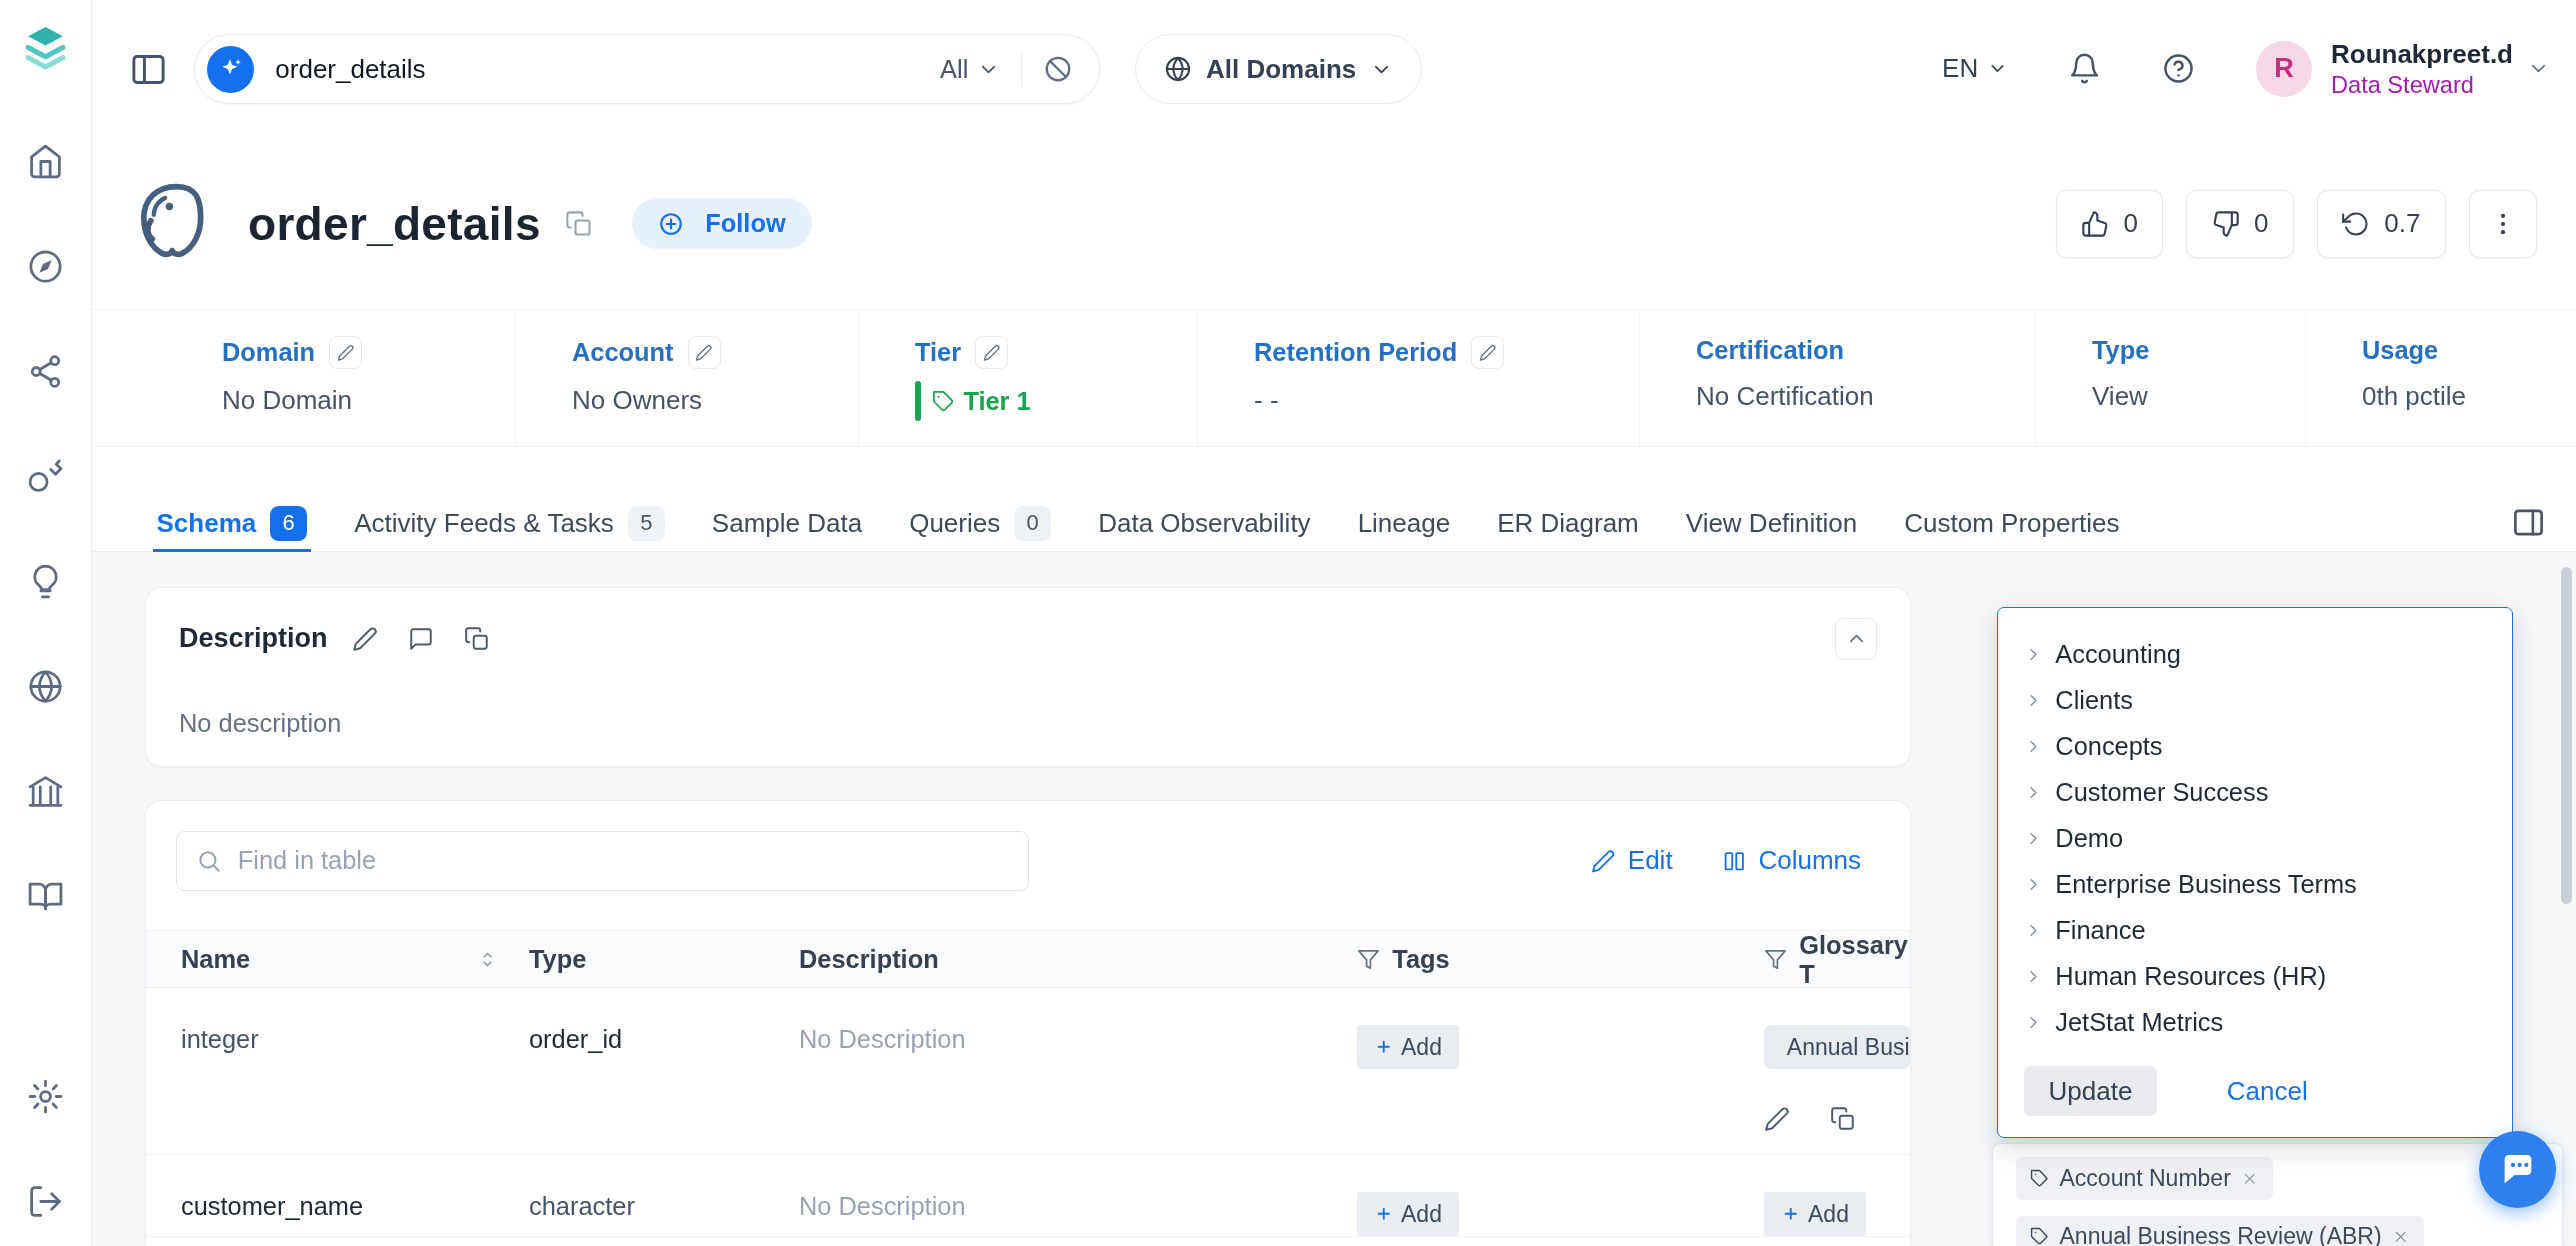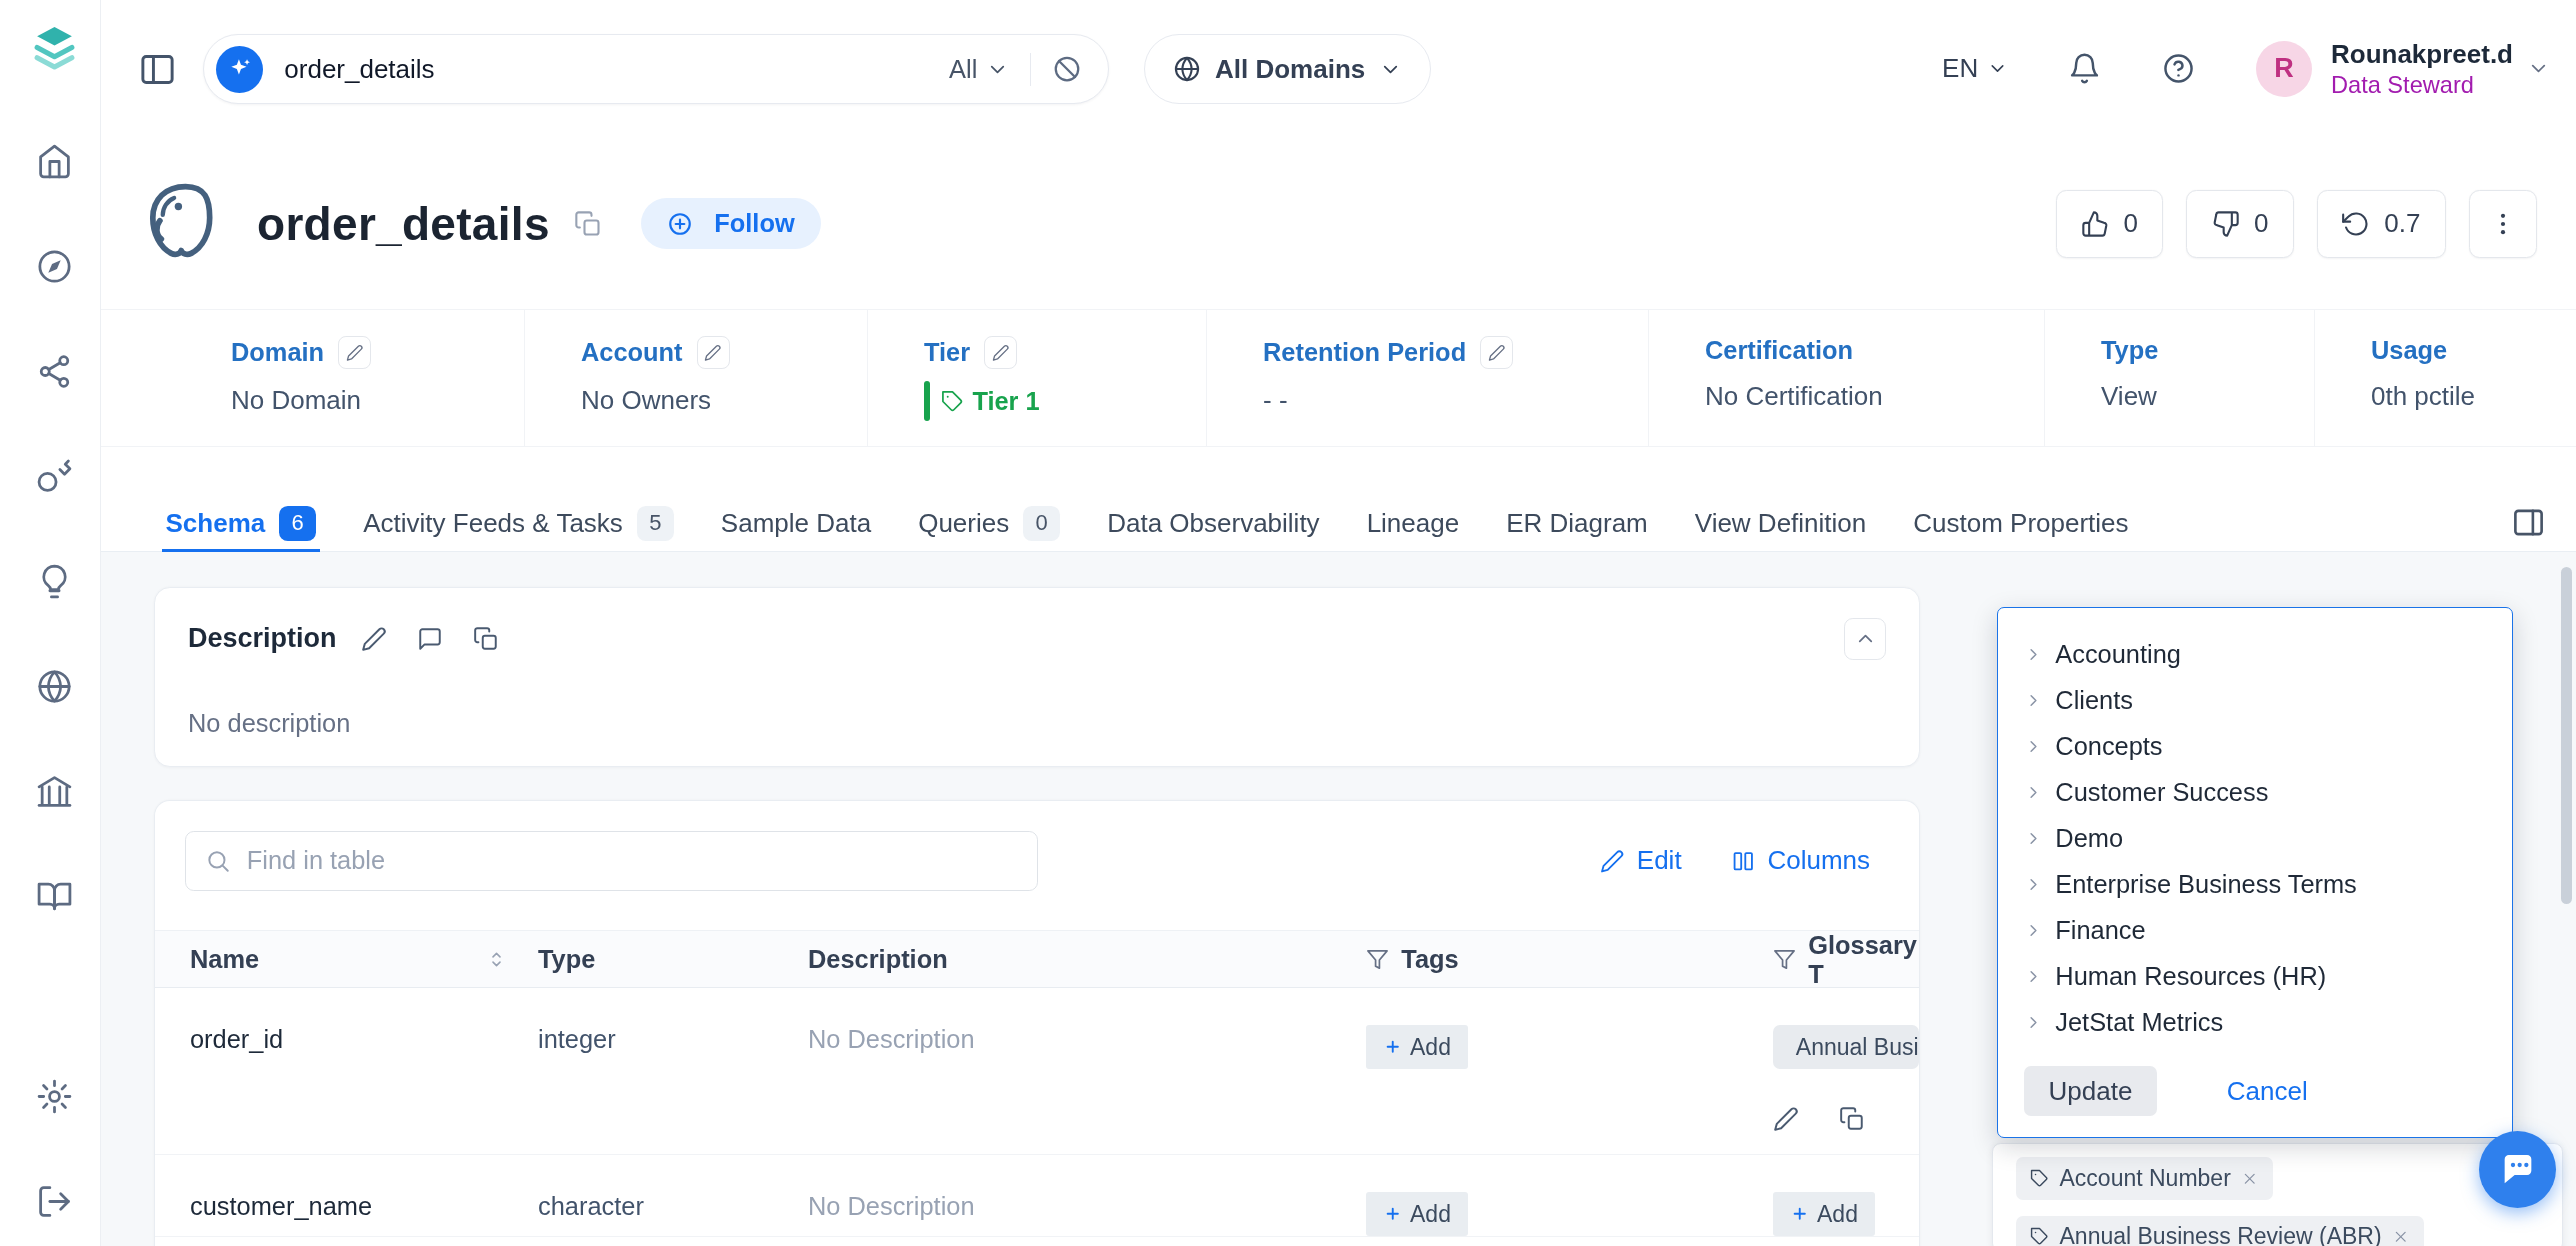--- a/index.html
+++ b/index.html
@@ -1,19 +1,19 @@
 <!DOCTYPE html>
 <html style="font-size:14px"><head>
 <meta charset="utf-8">
 <style>
   * { box-sizing: border-box; margin: 0; padding: 0; }
   html,body { width:2576px; height:1246px; overflow:hidden; }
   body { font-family:"Liberation Sans","DejaVu Sans",sans-serif; background:#fff; color:#1d2939; }
   .ic { fill:none; stroke:currentColor; stroke-width:1.8; stroke-linecap:round; stroke-linejoin:round; display:block; }
-  .app { position:relative; width:100%; height:100%; display:flex;padding-left:9px; }
+  .app { position:relative; width:100%; height:100%; display:flex; }
 
   
   .sidebar { width:92px; min-width:92px; background:#fff; border-right:0.9px solid #eceff3; display:flex; flex-direction:column; align-items:center; }
   .logo { margin-top:23px; cursor:pointer; }
   .side-nav { margin-top:68px; display:flex; flex-direction:column; gap:68px; align-items:center; color:#5d6b82; }
   .side-bottom { margin-top:auto; margin-bottom:26px; display:flex; flex-direction:column; gap:68px; align-items:center; color:#5d6b82; }
   .snav { cursor:pointer; }
 
   
   .main { flex:1; display:flex; flex-direction:column; min-width:0; }
@@ -549,22 +549,22 @@
             <span class="funnel">
                 <svg class="ic" width="23" height="23" viewBox="0 0 24 24">
                   <path d="M22 3H2l8 9.5V19l4 2v-8.5z"></path>
                 </svg>
               </span>
             <span>Glossary T</span>
           </div>
         </div>
 
         <div class="trow tbody-row r1">
+          <div class="td td-type">integer</div>
           <div class="td td-name">order_id</div>
-          <div class="td td-type">integer</div>
           <div class="td td-desc">No Description</div>
           <div class="td">
             <span class="add-chip">
               <svg class="ic plus" width="17.5" height="17.5" viewBox="0 0 24 24" style="stroke-width:2.6">
                   <line x1="12" y1="5" x2="12" y2="19"></line>
                   <line x1="5" y1="12" x2="19" y2="12"></line>
                 </svg>
               <span>Add</span>
             </span>
           </div>

